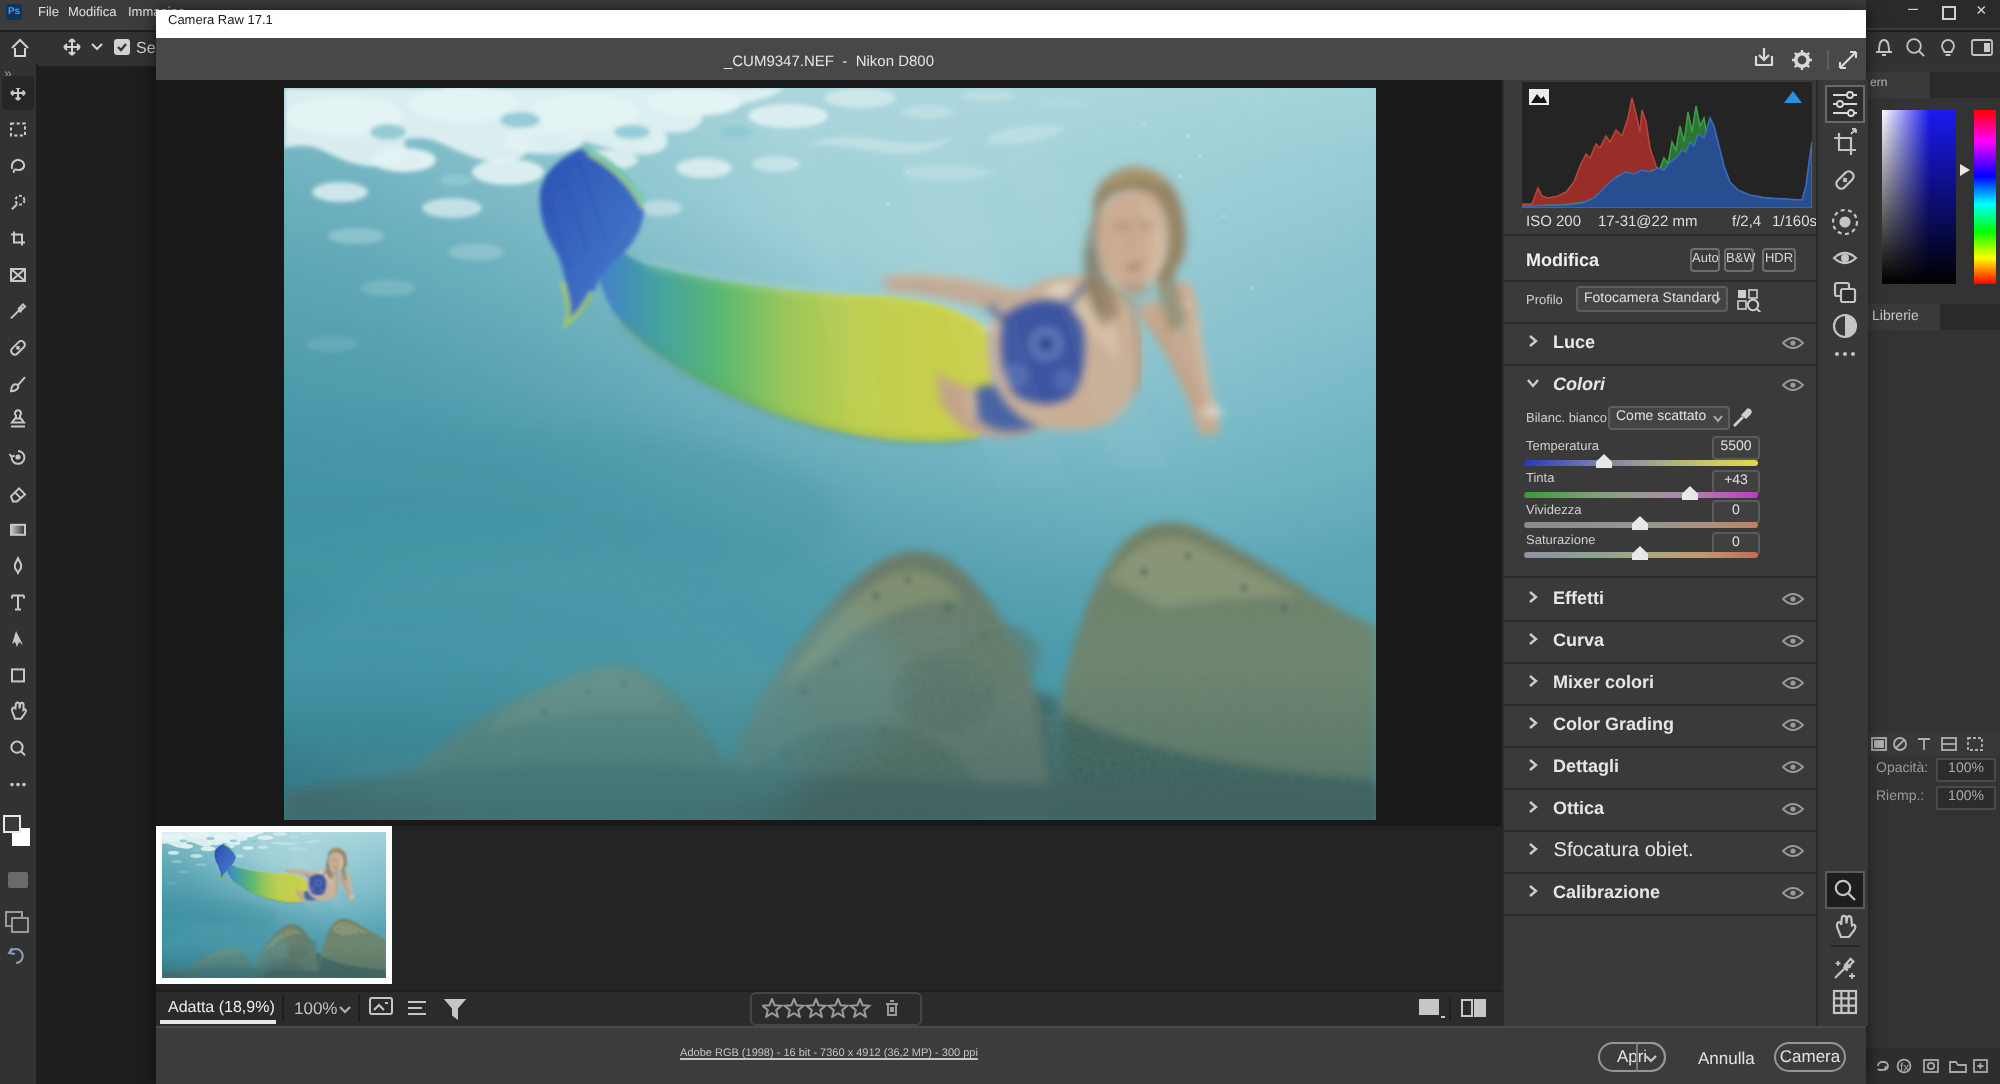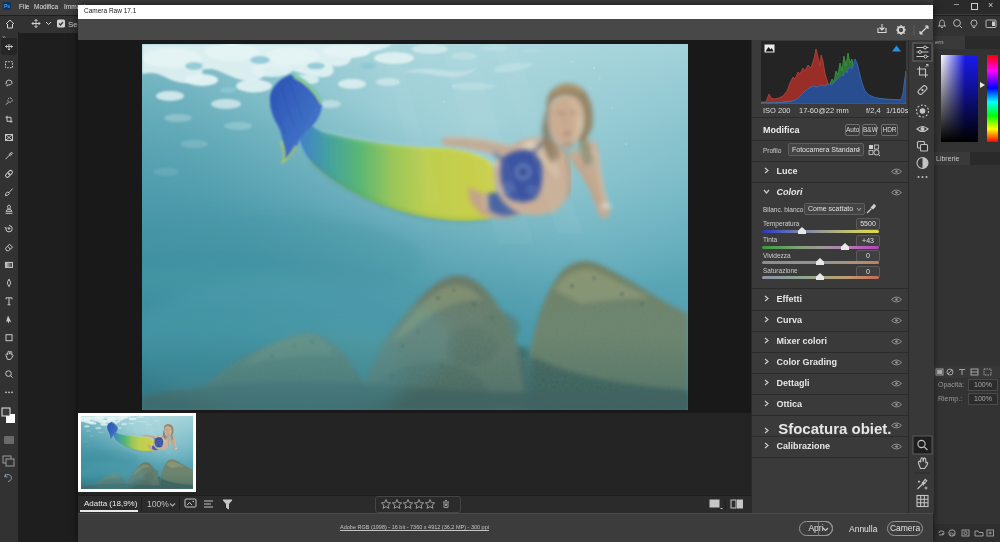--- a/index.html
+++ b/index.html
@@ -187,20 +187,21 @@
         <path d="M54.2 3.5 v3 M52.7 5 h3"></path>
     </g>
   </svg>
 
   <div class="abs" style="left:78px;top:5px;width:855px;height:537px;background:#3a3a3a;box-shadow:0 0 8px rgba(0,0,0,0.6);"></div>
 
   <div class="abs" style="left:78px;top:5px;width:855px;height:13.5px;background:#ffffff;"></div>
   <div class="abs" style="left:84px;top:7px;font-size:6.5px;color:#1a1a1a;">Camera Raw 17.1</div>
 
   <div class="abs" style="left:78px;top:18.5px;width:855px;height:21.5px;background:#484848;border-bottom:1px solid #282828;"></div>
+  <div class="abs" style="left:78px;top:26px;width:673px;text-align:center;font-size:7.5px;color:#e4e4e4;">_CUM9347.NEF&nbsp;&nbsp;-&nbsp;&nbsp;Nikon D800</div>
   <svg class="abs" style="left:872px;top:21px;" width="61" height="18" viewBox="0 0 61 18">
     <g fill="none" stroke="#d8d8d8" stroke-width="1.1">
       <path d="M7 3 v6 M4.5 6.5 L7 9 L9.5 6.5 M3 7 v4.5 h8 V7" transform="translate(3,0)"></path>
       <g transform="translate(29,9)">
           <circle r="3.1" stroke-width="1.8"></circle>
           <circle r="1.1" fill="#484848" stroke="none"></circle>
           <g stroke-width="1.2">
             <path d="M0 -5 V-3.6 M0 5 V3.6 M-5 0 H-3.6 M5 0 H3.6 M-3.6 -3.6 L-2.6 -2.6 M3.6 3.6 L2.6 2.6 M-3.6 3.6 L-2.6 2.6 M3.6 -3.6 L2.6 -2.6"></path>
           </g>
         </g>
@@ -285,21 +286,21 @@
       <path d="M0 63 L0 62 L20 61.5 L32 60 L40 58 L46 56 L50 53 L54 50 L58 48 L62 49 L65 44 L68 46 L71 38 L73 41 L75 30 L77 34 L79 22 L81 30 L83 15 L85 25 L87 12 L89 22 L91 18 L93 30 L95 42 L98 50 L102 54 L108 56 L116 57.5 L128 58.5 L145 59.5 L145 63 Z" fill="#2f9238" stroke="#48c455" stroke-width="0.8"></path>
       <path d="M0 63 L0 62 L22 61.5 L30 60.5 L36 58 L40 54 L44 50 L48 47 L52 45 L56 46 L60 44 L64 45 L68 43 L71 44 L74 40 L77 38 L80 34 L82 35 L84 30 L86 32 L88 26 L91 28 L94 18 L96 22 L98 30 L101 42 L104 50 L108 54 L114 56.5 L122 58 L132 58.5 L140 59 L142 52 L143.5 40 L145 30 L145 63 Z" fill="#2b5cb4" stroke="#4484e8" stroke-width="0.8"></path>
     </g>
     <g>
       <rect x="3.5" y="3.5" width="10" height="8" fill="#ececec"></rect>
       <path d="M4.5 10.5 L7.5 6 L9.5 8.5 L10.8 7 L12.5 10.5 Z" fill="#141414"></path>
       <path d="M131 10.5 L135.5 4.5 L140 10.5 Z" fill="#2a90e0"></path>
     </g>
   </svg>
   <div class="abs" style="left:763px;top:106px;font-size:7.5px;color:#dedede;">ISO 200</div>
-  <div class="abs" style="left:799px;top:106px;font-size:7.5px;color:#dedede;">17-60@22 mm</div>
+  <div class="abs" style="left:799px;top:106px;font-size:7.5px;color:#dedede;">17-31@22 mm</div>
   <div class="abs" style="left:866px;top:106px;font-size:7.5px;color:#dedede;">f/2,4</div>
   <div class="abs" style="left:886px;top:106px;font-size:7.5px;color:#dedede;">1/160s</div>
   <div class="sep" style="left:752px;top:117px;width:156px;"></div>
 
   <div class="abs" style="left:763px;top:125px;font-size:9px;font-weight:bold;color:#efefef;">Modifica</div>
   <div class="abs" style="left:845px;top:124px;width:13px;height:10px;border:1px solid #6e6e6e;border-radius:2px;font-size:6.5px;color:#d8d8d8;text-align:center;line-height:10px;">Auto</div>
   <div class="abs" style="left:862px;top:124px;width:13px;height:10px;border:1px solid #6e6e6e;border-radius:2px;font-size:6.5px;color:#d8d8d8;text-align:center;line-height:10px;">B&amp;W</div>
   <div class="abs" style="left:881px;top:124px;width:15px;height:10px;border:1px solid #6e6e6e;border-radius:2px;font-size:6.5px;color:#d8d8d8;text-align:center;line-height:10px;">HDR</div>
   <div class="sep" style="left:752px;top:140px;width:156px;"></div>
 
@@ -408,21 +409,21 @@
       </svg>
       <div class="sep" style="left:752px;top:393.5px;width:156px;"></div>
       <div class="abs" style="left:763px;top:399px;font-size:9px;font-weight:bold;color:#e6e6e6;"><svg width="7" height="7" style="margin-right:4px">
           <path d="M2 1 L5 3.5 L2 6" stroke="#cccccc" stroke-width="1.2" fill="none"></path>
         </svg>&nbsp;Ottica</div>
       <svg class="abs" style="left:891px;top:401px;" width="11" height="7" viewBox="0 0 11 7">
         <path d="M0.5 3.5 Q5.5 -1.5 10.5 3.5 Q5.5 8.5 0.5 3.5 Z" fill="none" stroke="#999" stroke-width="0.9"></path>
         <circle cx="5.5" cy="3.5" r="1.3" fill="#999"></circle>
       </svg>
       <div class="sep" style="left:752px;top:414.5px;width:156px;"></div>
-      <div class="abs" style="left:763px;top:420px;font-size:15px;font-weight:bold;color:#e6e6e6;"><svg width="7" height="7" style="margin-right:4px">
+      <div class="abs" style="left:763px;top:420px;font-size:10px;font-weight:normal;color:#e6e6e6;"><svg width="7" height="7" style="margin-right:4px">
           <path d="M2 1 L5 3.5 L2 6" stroke="#cccccc" stroke-width="1.2" fill="none"></path>
         </svg>&nbsp;Sfocatura obiet.</div>
       <svg class="abs" style="left:891px;top:422px;" width="11" height="7" viewBox="0 0 11 7">
         <path d="M0.5 3.5 Q5.5 -1.5 10.5 3.5 Q5.5 8.5 0.5 3.5 Z" fill="none" stroke="#999" stroke-width="0.9"></path>
         <circle cx="5.5" cy="3.5" r="1.3" fill="#999"></circle>
       </svg>
       <div class="sep" style="left:752px;top:435.5px;width:156px;"></div>
       <div class="abs" style="left:763px;top:441px;font-size:9px;font-weight:bold;color:#e6e6e6;"><svg width="7" height="7" style="margin-right:4px">
           <path d="M2 1 L5 3.5 L2 6" stroke="#cccccc" stroke-width="1.2" fill="none"></path>
         </svg>&nbsp;Calibrazione</div>

